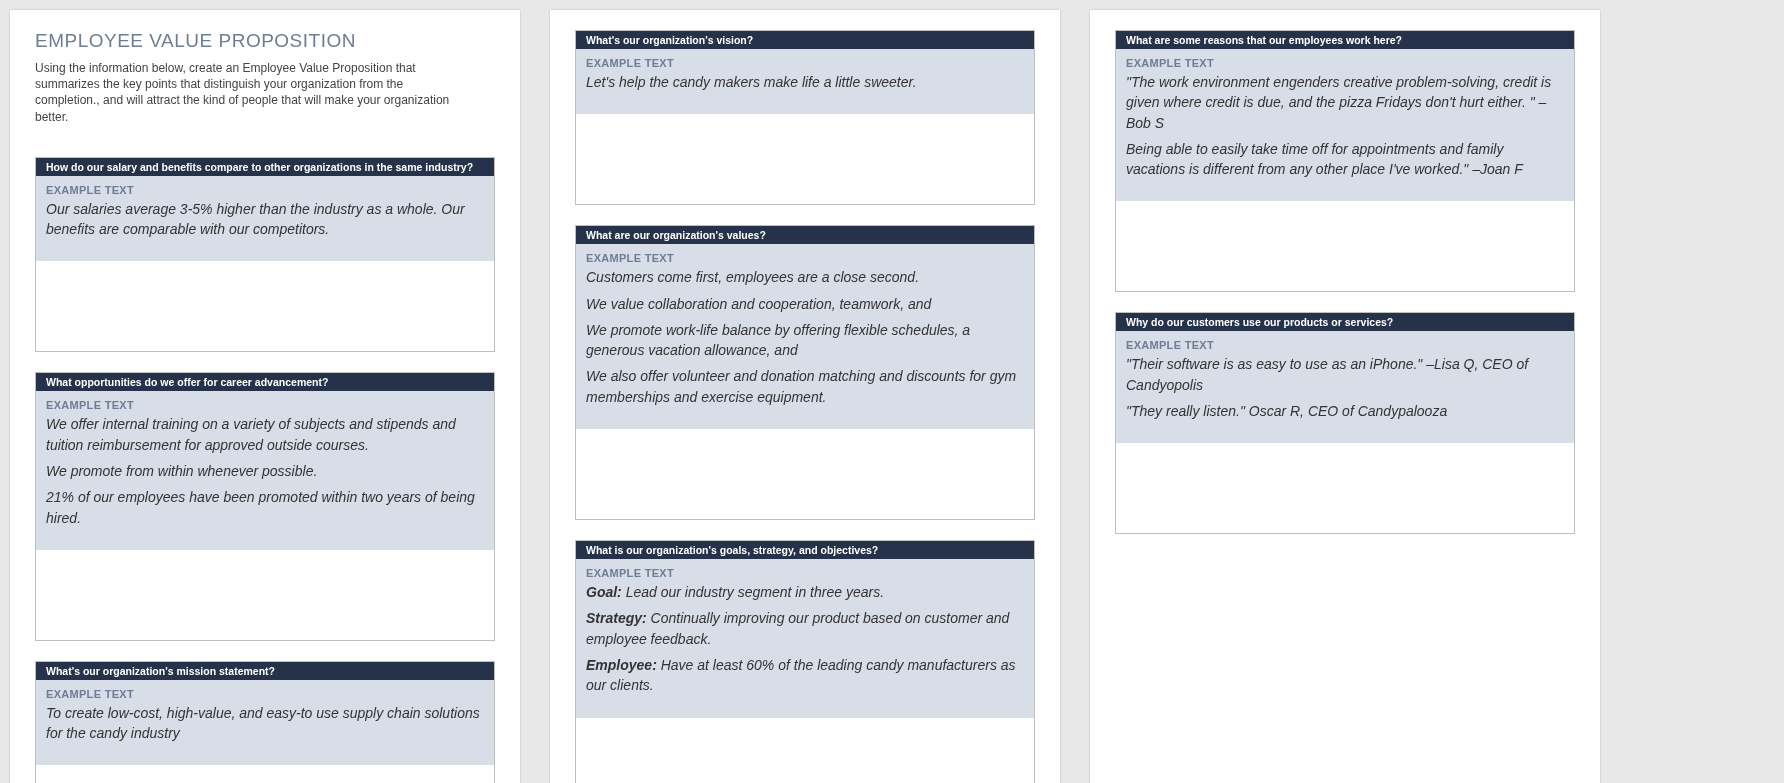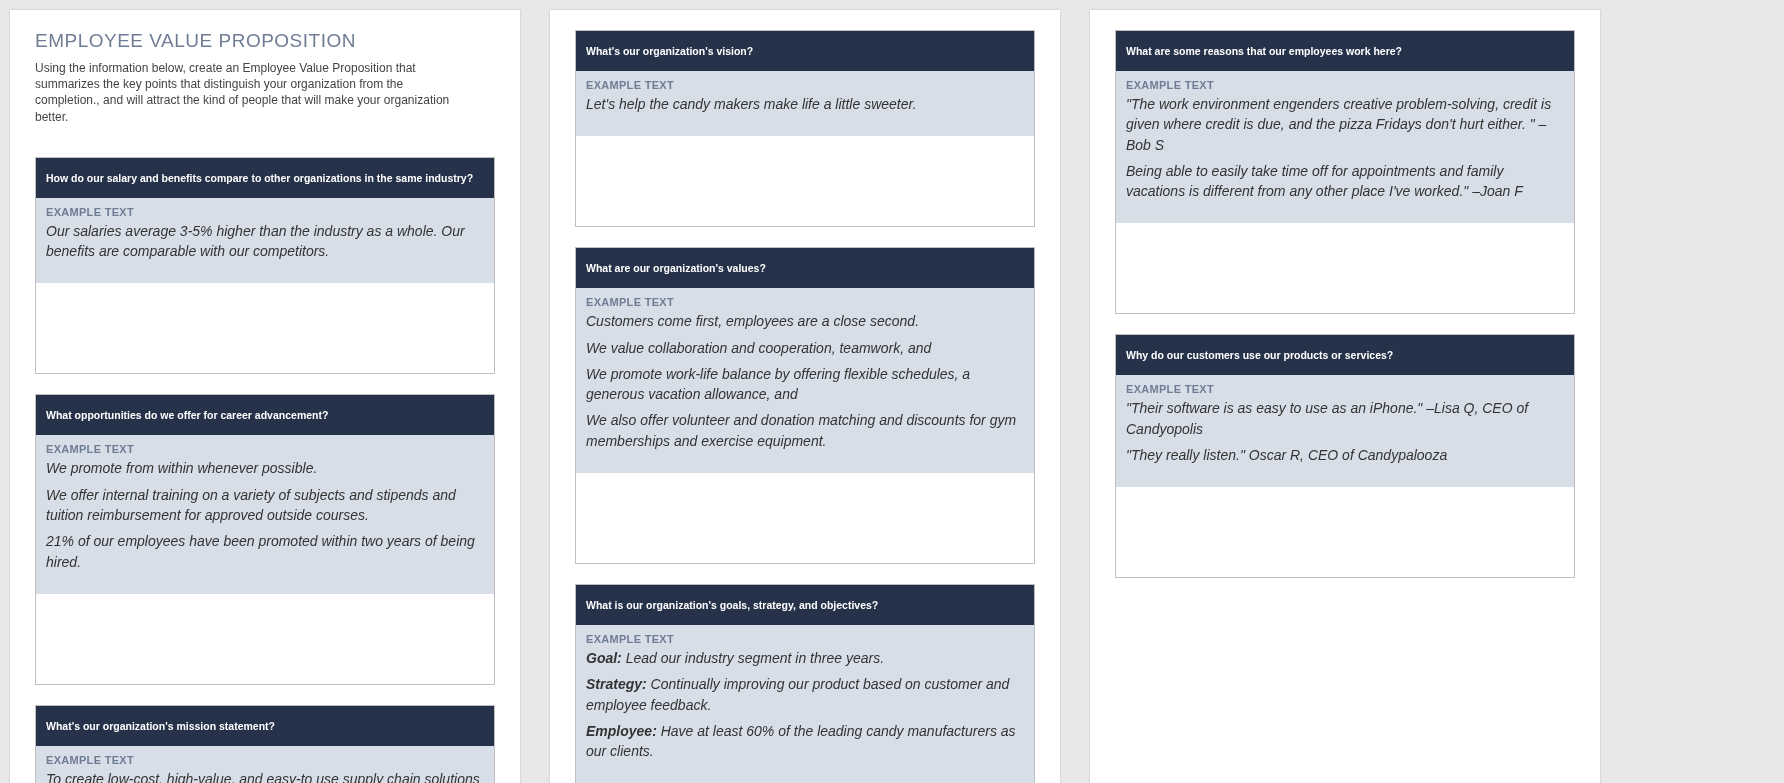--- a/index.html
+++ b/index.html
@@ -36,21 +36,21 @@
   }
   .section {
     border: 1px solid #bfbfbf;
     margin-bottom: 20px;
   }
   .section-header {
     background: #25324a;
     color: #fff;
     font-size: 10.5px;
     font-weight: 600;
-    padding: 14px 10px;
+    padding: 3px 10px;
   }
   .example-block {
     background: #d8dee8;
     padding: 8px 10px 22px 10px;
   }
   .example-label {
     color: #6f7d94;
     font-size: 11px;
     font-weight: 700;
     letter-spacing: 0.3px;
@@ -87,22 +87,22 @@
         <div class="example-label">EXAMPLE TEXT</div>
         <div class="example-text">Our salaries average 3-5% higher than the industry as a whole. Our benefits are comparable with our competitors.</div>
       </div>
       <div class="blank-area blank-md"></div>
     </div>
 
     <div class="section">
       <div class="section-header">What opportunities do we offer for career advancement?</div>
       <div class="example-block">
         <div class="example-label">EXAMPLE TEXT</div>
+        <div class="example-text">We offer internal training on a variety of subjects and stipends and tuition reimbursement for approved outside courses.</div>
         <div class="example-text">We promote from within whenever possible.</div>
-        <div class="example-text">We offer internal training on a variety of subjects and stipends and tuition reimbursement for approved outside courses.</div>
         <div class="example-text">21% of our employees have been promoted within two years of being hired.</div>
       </div>
       <div class="blank-area blank-md"></div>
     </div>
 
     <div class="section">
       <div class="section-header">What's our organization's mission statement?</div>
       <div class="example-block">
         <div class="example-label">EXAMPLE TEXT</div>
         <div class="example-text">To create low-cost, high-value, and easy-to use supply chain solutions for the candy industry</div>

